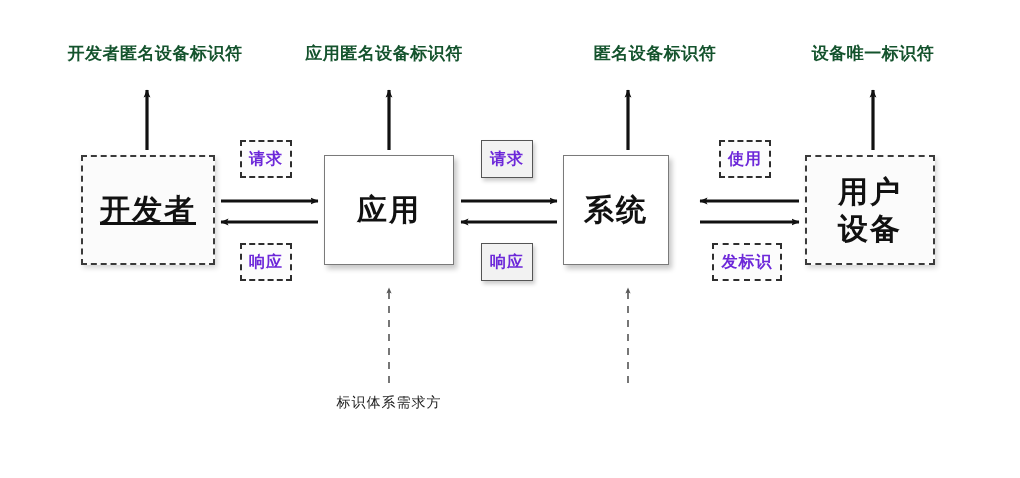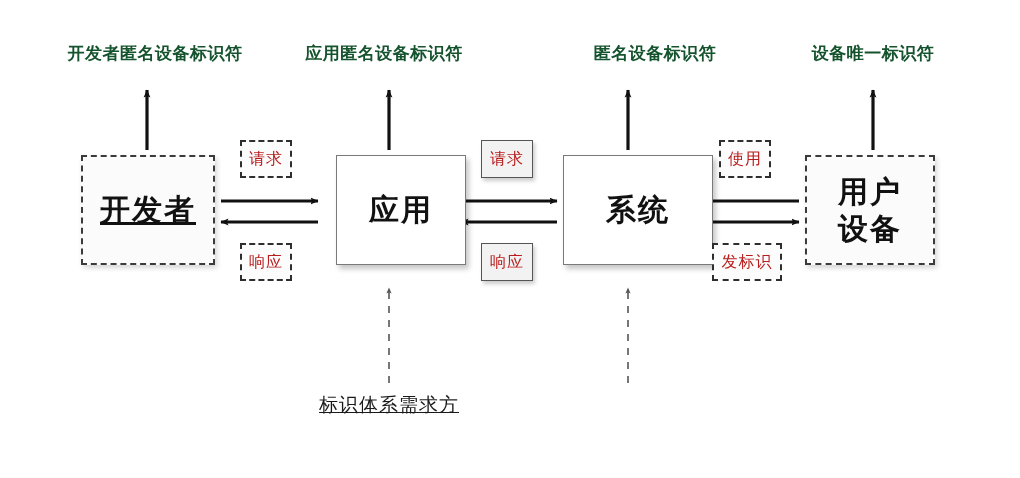--- a/index.html
+++ b/index.html
@@ -23,29 +23,28 @@
     font-weight: bold;
     color: #14532d;
     letter-spacing: 0.5px;
     white-space: nowrap;
     transform: translateX(-50%);
     text-align: center;
     line-height: 1;
   }
   .caption-bottom {
     position: absolute;
-    font-size: 19px;
+    font-size: 14px;
     font-weight: normal;
     color: #1a1a1a;
     letter-spacing: 1px;
     white-space: nowrap;
     transform: translateX(-50%);
     text-align: left;
     line-height: 1;
-    text-decoration: underline;
   }
 
   
   .node {
     position: absolute;
     box-sizing: border-box;
     display: flex;
     align-items: center;
     justify-content: center;
     text-align: center;
@@ -67,22 +66,22 @@
   }
 
   
   .edge-label {
     position: absolute;
     box-sizing: border-box;
     display: flex;
     align-items: center;
     justify-content: center;
     font-size: 16px;
-    font-weight: normal;
-    color: #b91c1c;
+    font-weight: bold;
+    color: #6d28d9;
     letter-spacing: 1px;
     white-space: nowrap;
   }
   .edge-label.dashed {
     border: 2px dashed #2e2e2e;
     background: #fcfcfc;
   }
   .edge-label.solid {
     border: 1.5px solid #555555;
     background: #f2f2f2;
@@ -128,22 +127,22 @@
         <line x1="700" y1="222" x2="799" y2="222" stroke="#111111" stroke-width="3.2" marker-end="url(#ah)"></line>
       </g>
   </svg>
 
   <div class="caption" style="left: 155px; top: 45px;">开发者匿名设备标识符</div>
   <div class="caption" style="left: 384px; top: 45px;">应用匿名设备标识符</div>
   <div class="caption" style="left: 629px; top: 45px; margin-left: 26px;">匿名设备标识符</div>
   <div class="caption" style="left: 873px; top: 45px;">设备唯一标识符</div>
 
   <div class="node dashed" style="left: 81px; top: 155px; width: 134px; height: 110px; text-decoration: underline;">开发者</div>
-  <div class="node solid" style="left: 324px; top: 155px; width: 130px; height: 110px; margin-left: 12px;">应用</div>
-  <div class="node solid" style="left: 563px; top: 155px; width: 150px; height: 110px;">系统</div>
+  <div class="node solid" style="left: 324px; top: 155px; width: 130px; height: 110px;">应用</div>
+  <div class="node solid" style="left: 563px; top: 155px; width: 106px; height: 110px;">系统</div>
   <div class="node dashed" style="left: 805px; top: 155px; width: 130px; height: 110px; white-space: pre-line;">用户
 设备</div>
 
   <div class="edge-label dashed" style="left: 240px; top: 140px; width: 52px; height: 38px;">请求</div>
   <div class="edge-label dashed" style="left: 240px; top: 243px; width: 52px; height: 38px;">响应</div>
   <div class="edge-label solid" style="left: 481px; top: 140px; width: 52px; height: 38px;">请求</div>
   <div class="edge-label solid" style="left: 481px; top: 243px; width: 52px; height: 38px;">响应</div>
   <div class="edge-label dashed" style="left: 719px; top: 140px; width: 52px; height: 38px;">使用</div>
   <div class="edge-label dashed" style="left: 712px; top: 243px; width: 70px; height: 38px;">发标识</div>
 

